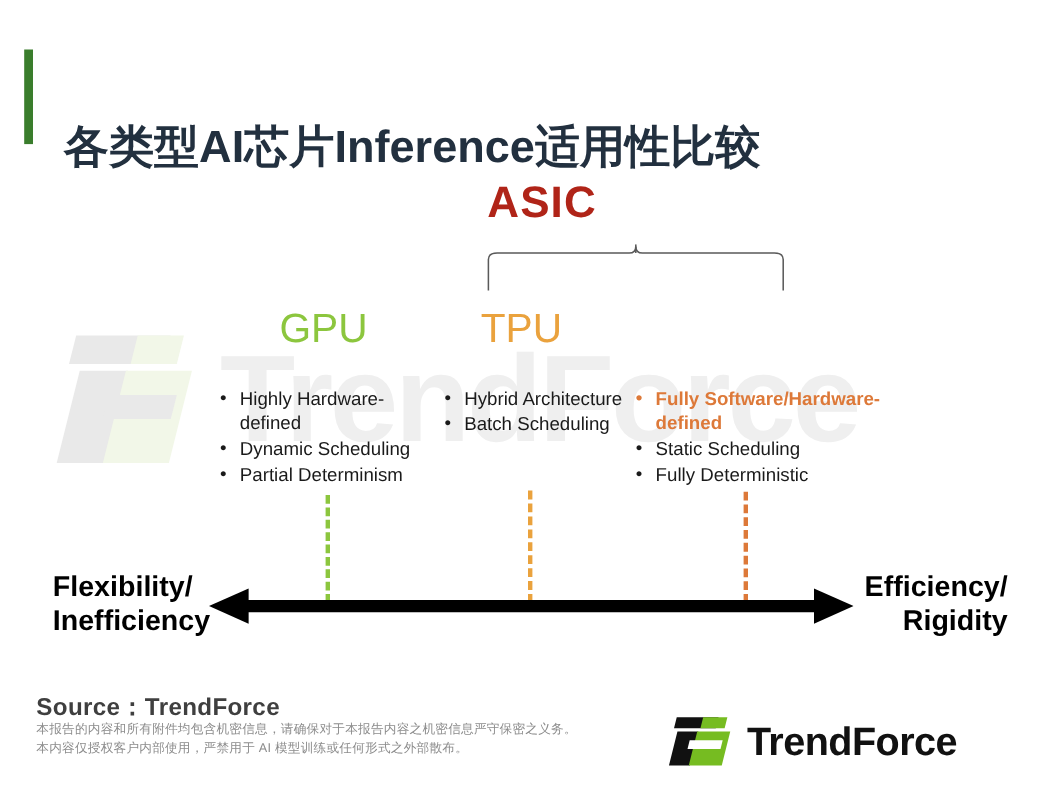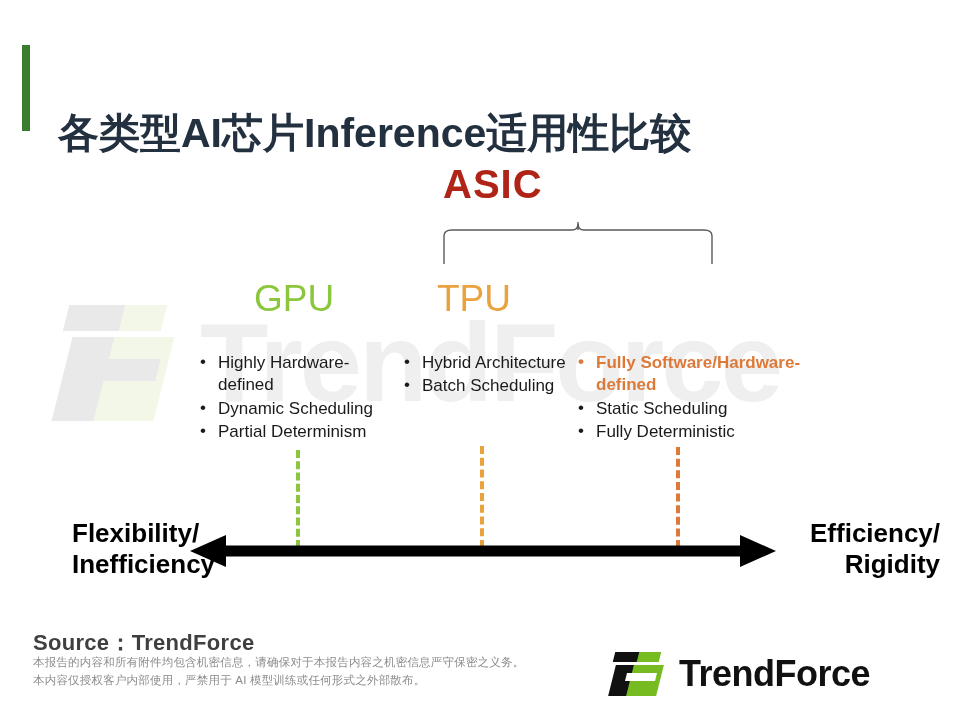--- a/index.html
+++ b/index.html
@@ -163,21 +163,20 @@
     width: 586px;
     height: 38px;
   }
   .axis-label {
     position: absolute;
     font-size: 26px;
     font-weight: bold;
     color: #000000;
     line-height: 1.18;
     white-space: nowrap;
-    margin-left: 24px;
   }
   #axis-label-left  { left: 48px;  top: 518px; text-align: left; }
   #axis-label-right { left: 786px; top: 518px; text-align: left; }
   #axis-label-left .l2  { display: block; }
   #axis-label-right .l2 { display: block; text-align: right; }
 
   
   #footer-source {
     position: absolute;
     left: 33px;

